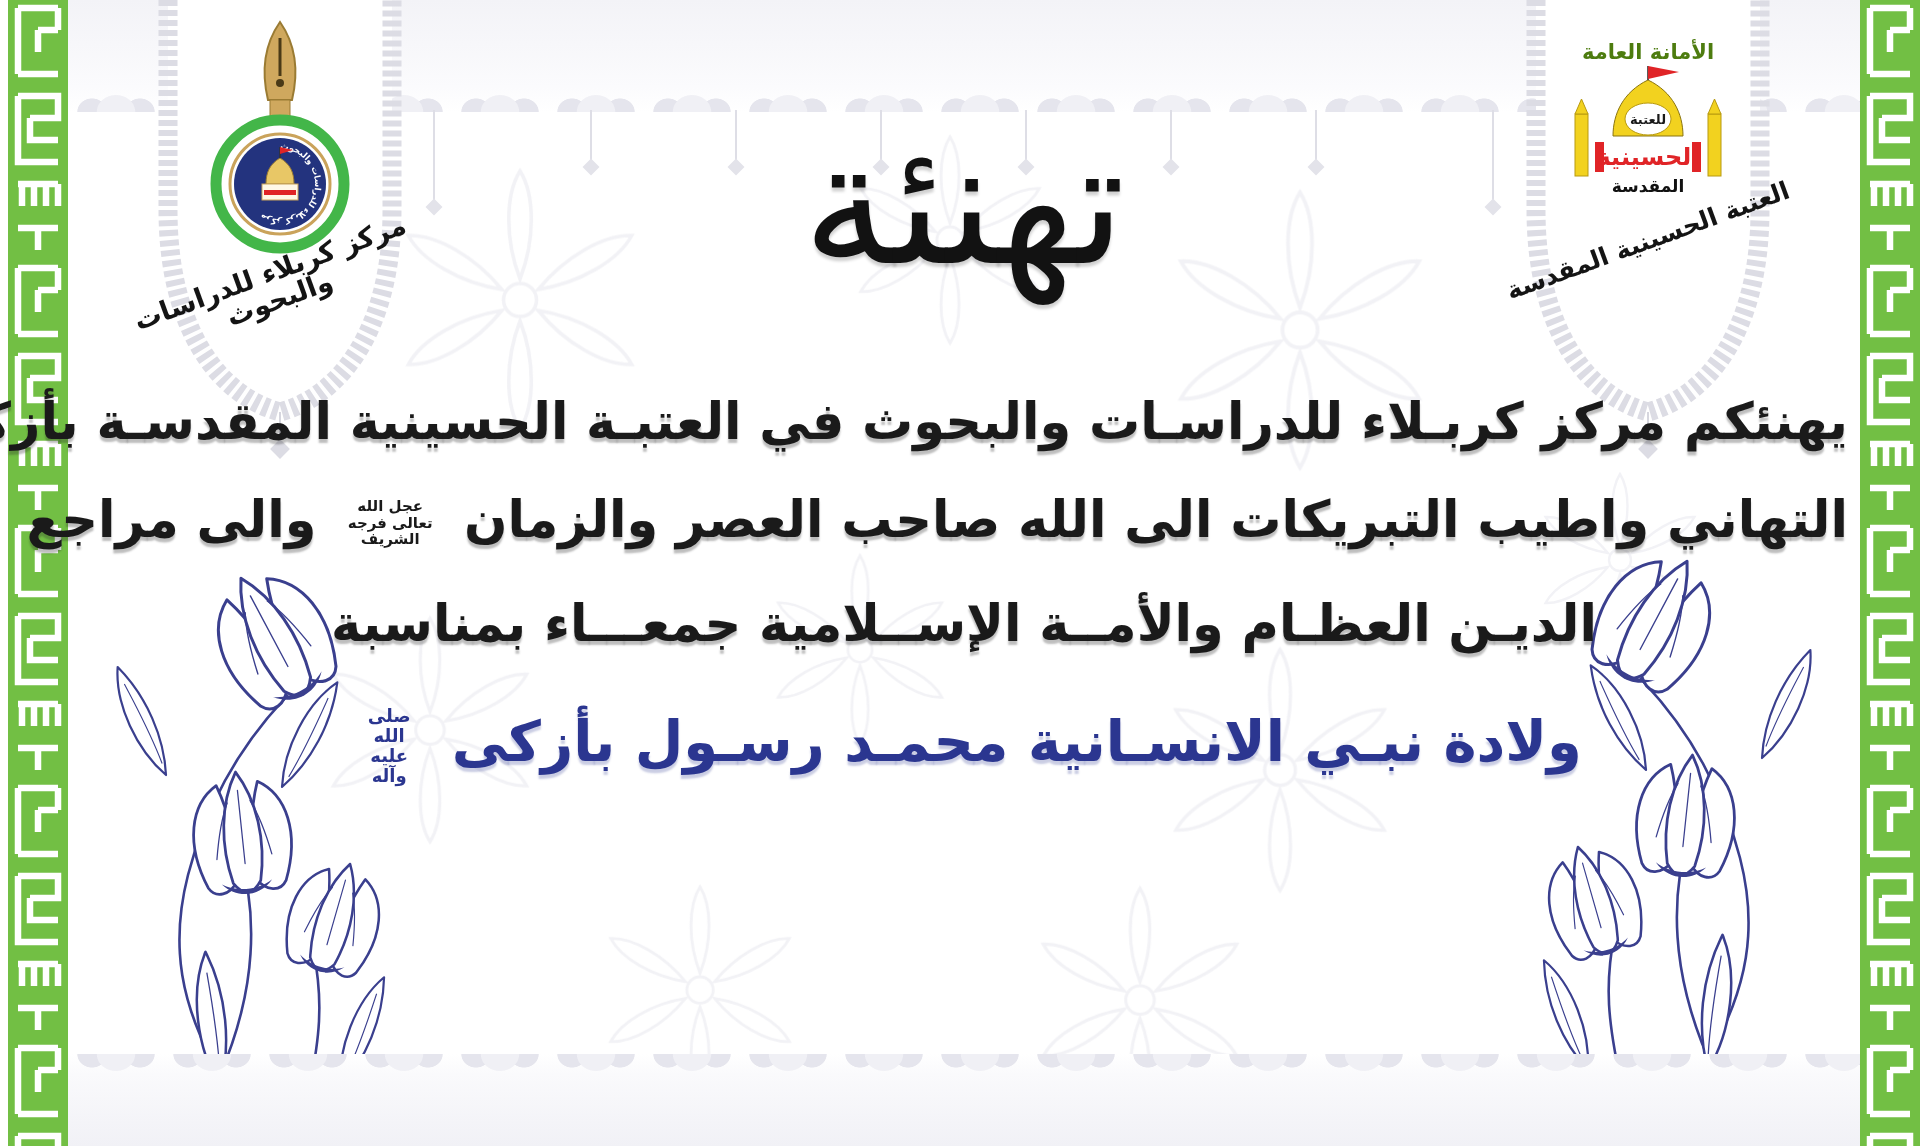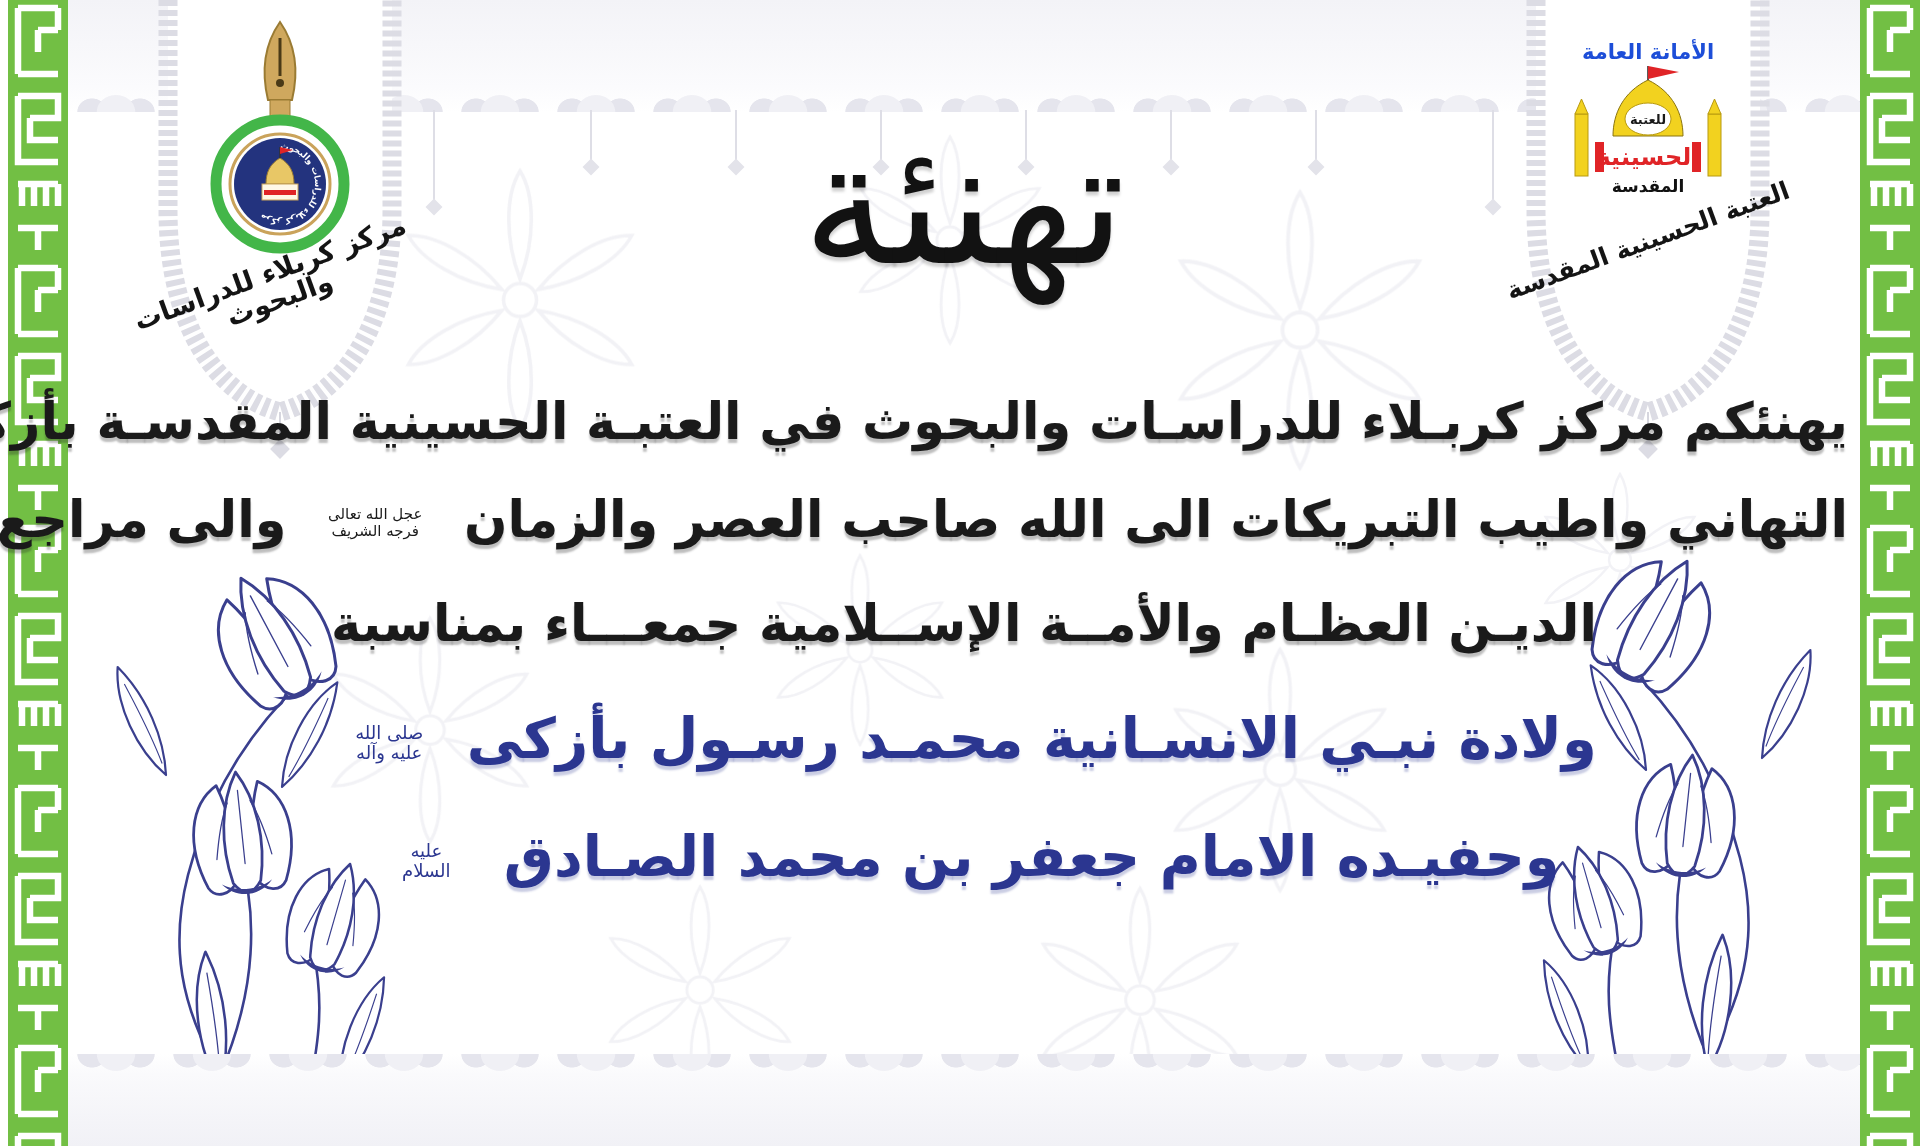--- a/index.html
+++ b/index.html
@@ -38,41 +38,41 @@
   .arch{position:absolute;top:0;width:260px;height:470px;z-index:4;}
   .arch-left{left:150px;} .arch-right{left:1518px;}
   .logo-caption{
     position:absolute;width:310px;text-align:center;font-weight:bold;color:#141414;
     transform:rotate(-20deg);direction:rtl;line-height:1.05;
   }
   .cap-left{left:-30px;top:258px;font-size:27px;}
   .cap-right{left:-25px;top:228px;font-size:25px;}
   .logo-top-text{
     position:absolute;left:0;right:0;top:40px;text-align:center;font-size:21px;
-    font-weight:bold;color:#1d4ed8;direction:rtl;
+    font-weight:bold;color:#4d7c0f;direction:rtl;
   }
   
   .title{
     position:absolute;left:0;right:0;top:96px;z-index:5;text-align:center;direction:rtl;
     font-size:172px;line-height:1.25;font-weight:normal;color:#121212;
     text-shadow:0 4px 3px rgba(0,0,0,.18);
   }
   
   .line{
     position:absolute;left:80px;right:80px;text-align:center;direction:rtl;z-index:5;
     font-weight:bold;white-space:nowrap;
   }
   .black-line{font-size:51px;color:#1a1a1a;text-shadow:0 4px 2px rgba(40,40,40,.30);}
   .blue-line{font-size:56px;color:#2b3690;text-shadow:0 4px 2px rgba(43,54,144,.25);}
   .l1{top:392px;} .l2{top:490px;} .l3{top:594px;}
   .l4{top:706px;} .l5{top:824px;}
   .footer-line{top:982px;font-size:58px;color:#0f0f0f;letter-spacing:1px;text-shadow:0 3px 2px rgba(0,0,0,.22);}
   .hon{
     display:inline-block;vertical-align:middle;line-height:1.12;
-    font-weight:normal;margin:0 23px;text-shadow:none;white-space:normal;
+    font-weight:bold;margin:0 8px;text-shadow:none;white-space:normal;
   }
   .hon-black{width:96px;font-size:15px;color:#1a1a1a;}
   .hon-blue{width:70px;font-size:18px;color:#2b3690;}
   
   .wm{position:absolute;left:0;top:0;z-index:0;}
   .flowers{position:absolute;z-index:1;}
   .flowers-left{left:70px;top:445px;}
   .flowers-right{left:1498px;top:428px;transform:scaleX(-1);}
 </style>
 </head>
@@ -233,19 +233,15 @@
     <span>والى مراجع</span>
   </div>
 
   <div class="line black-line l3">الديـن العظـام والأمــة الإســلامية جمعـــاء بمناسبة</div>
 
   <div class="line blue-line l4">
     <span>ولادة نبـي الانسـانية محمـد رسـول بأزكى</span>
     <span class="hon hon-blue">صلى الله عليه وآله</span>
   </div>
 
-  <div class="line blue-line l5">
-    <span>وحفيـده الامام جعفر بن محمد الصـادق</span>
-    <span class="hon hon-blue">عليه السلام</span>
-  </div>
 
 
 </div>
 
 </body></html>

